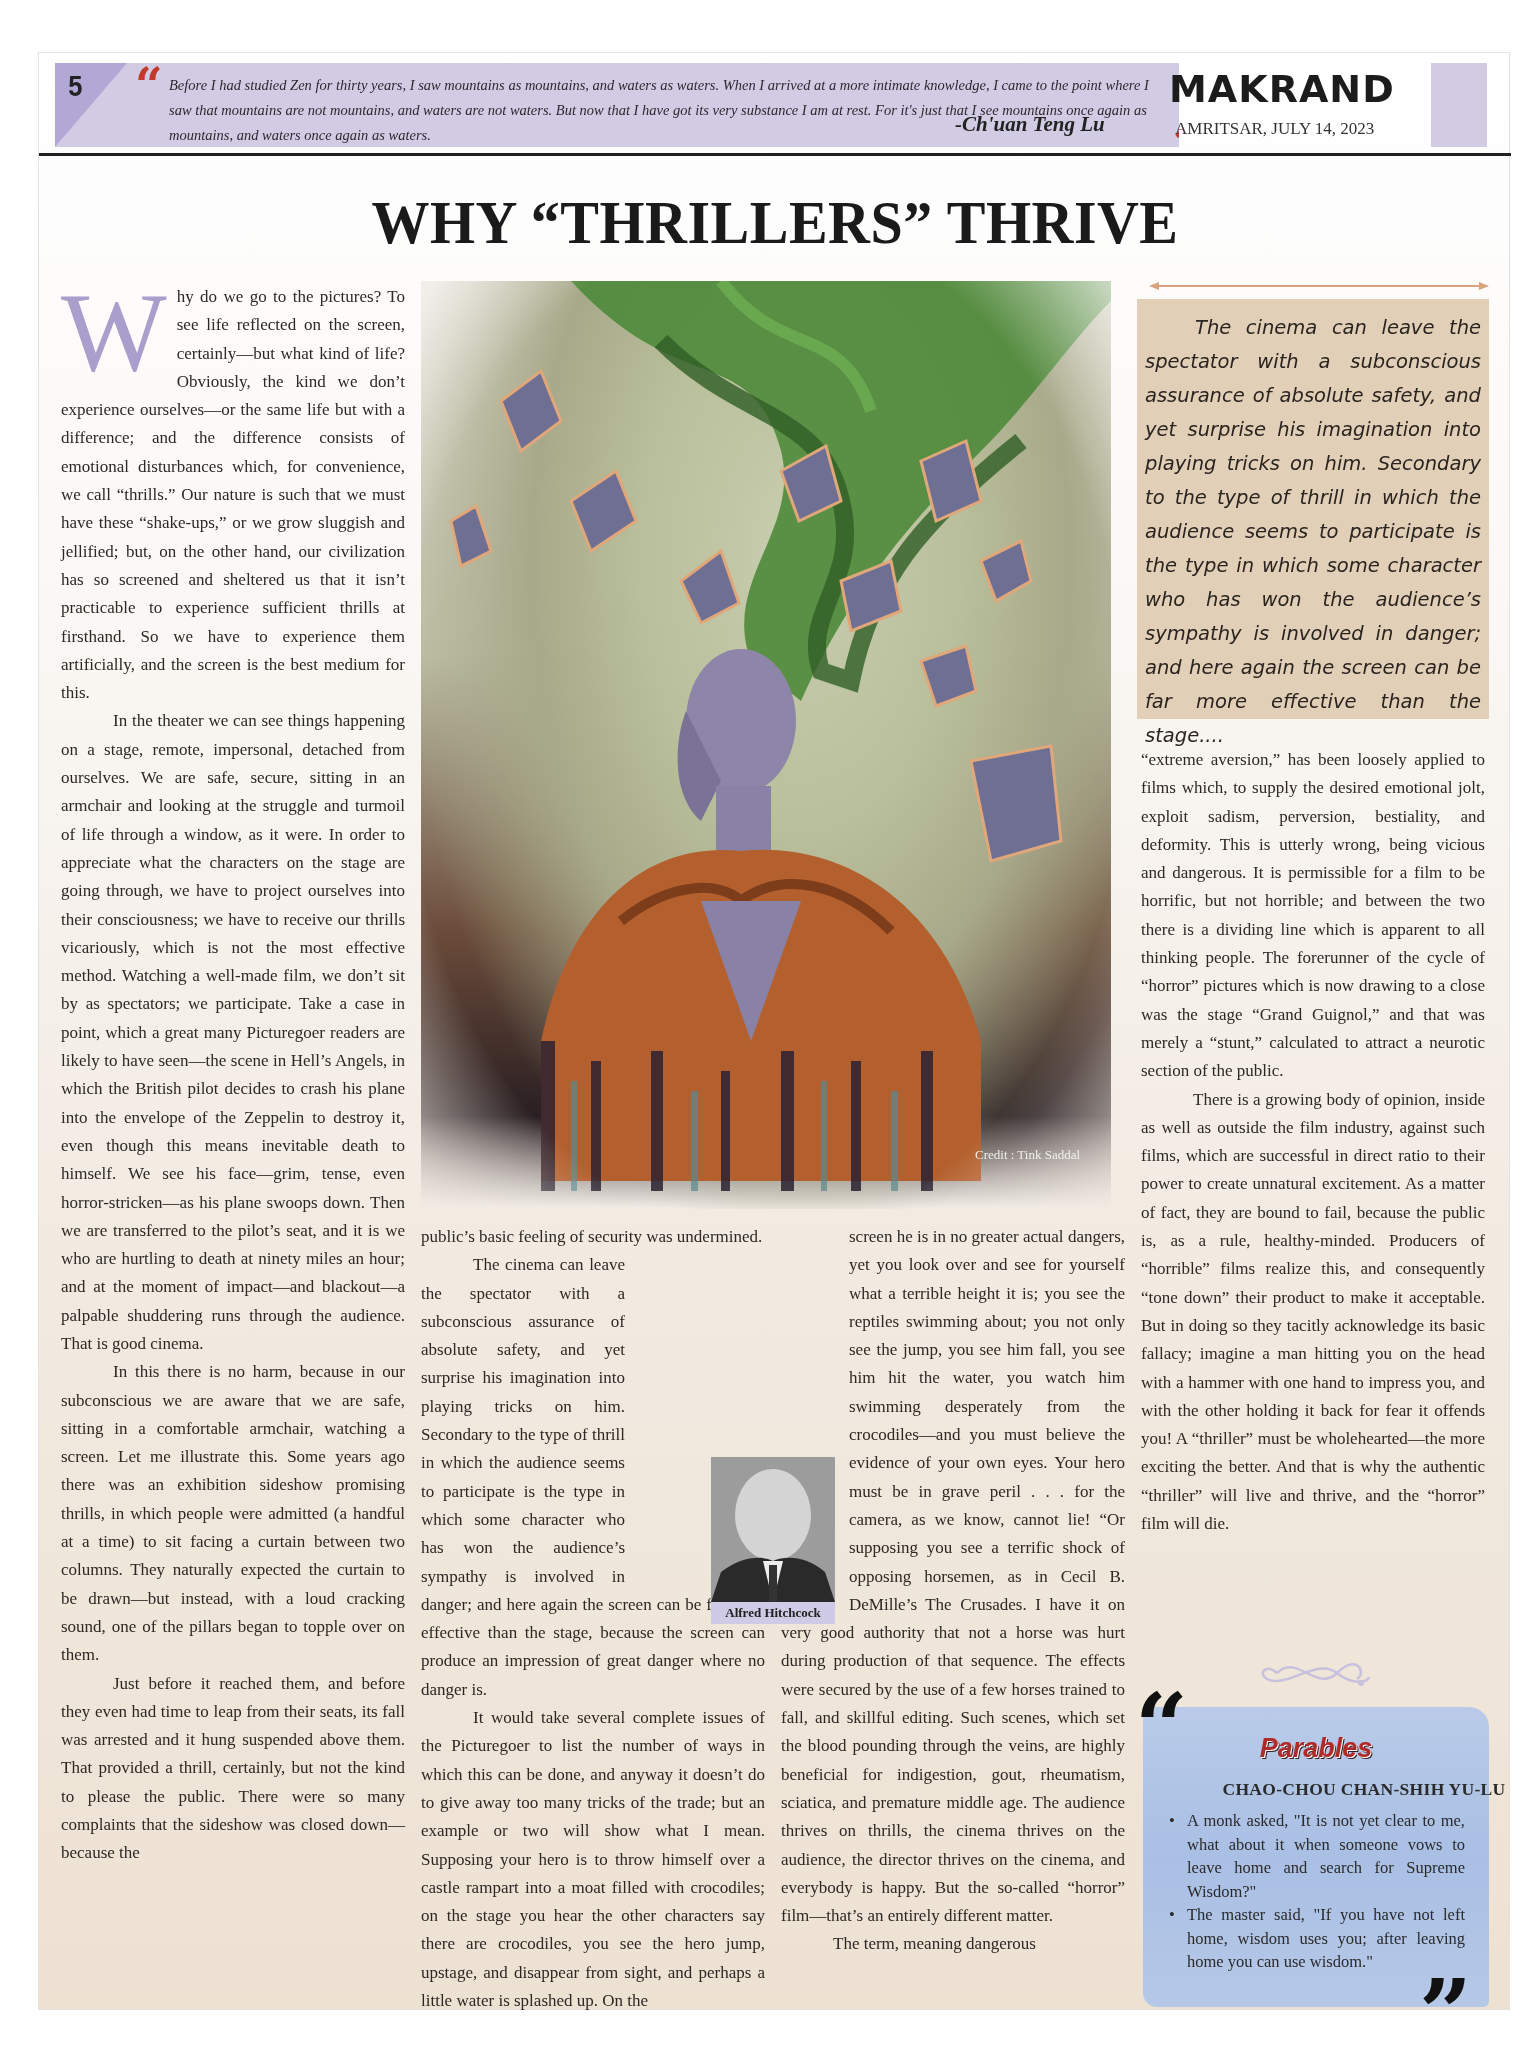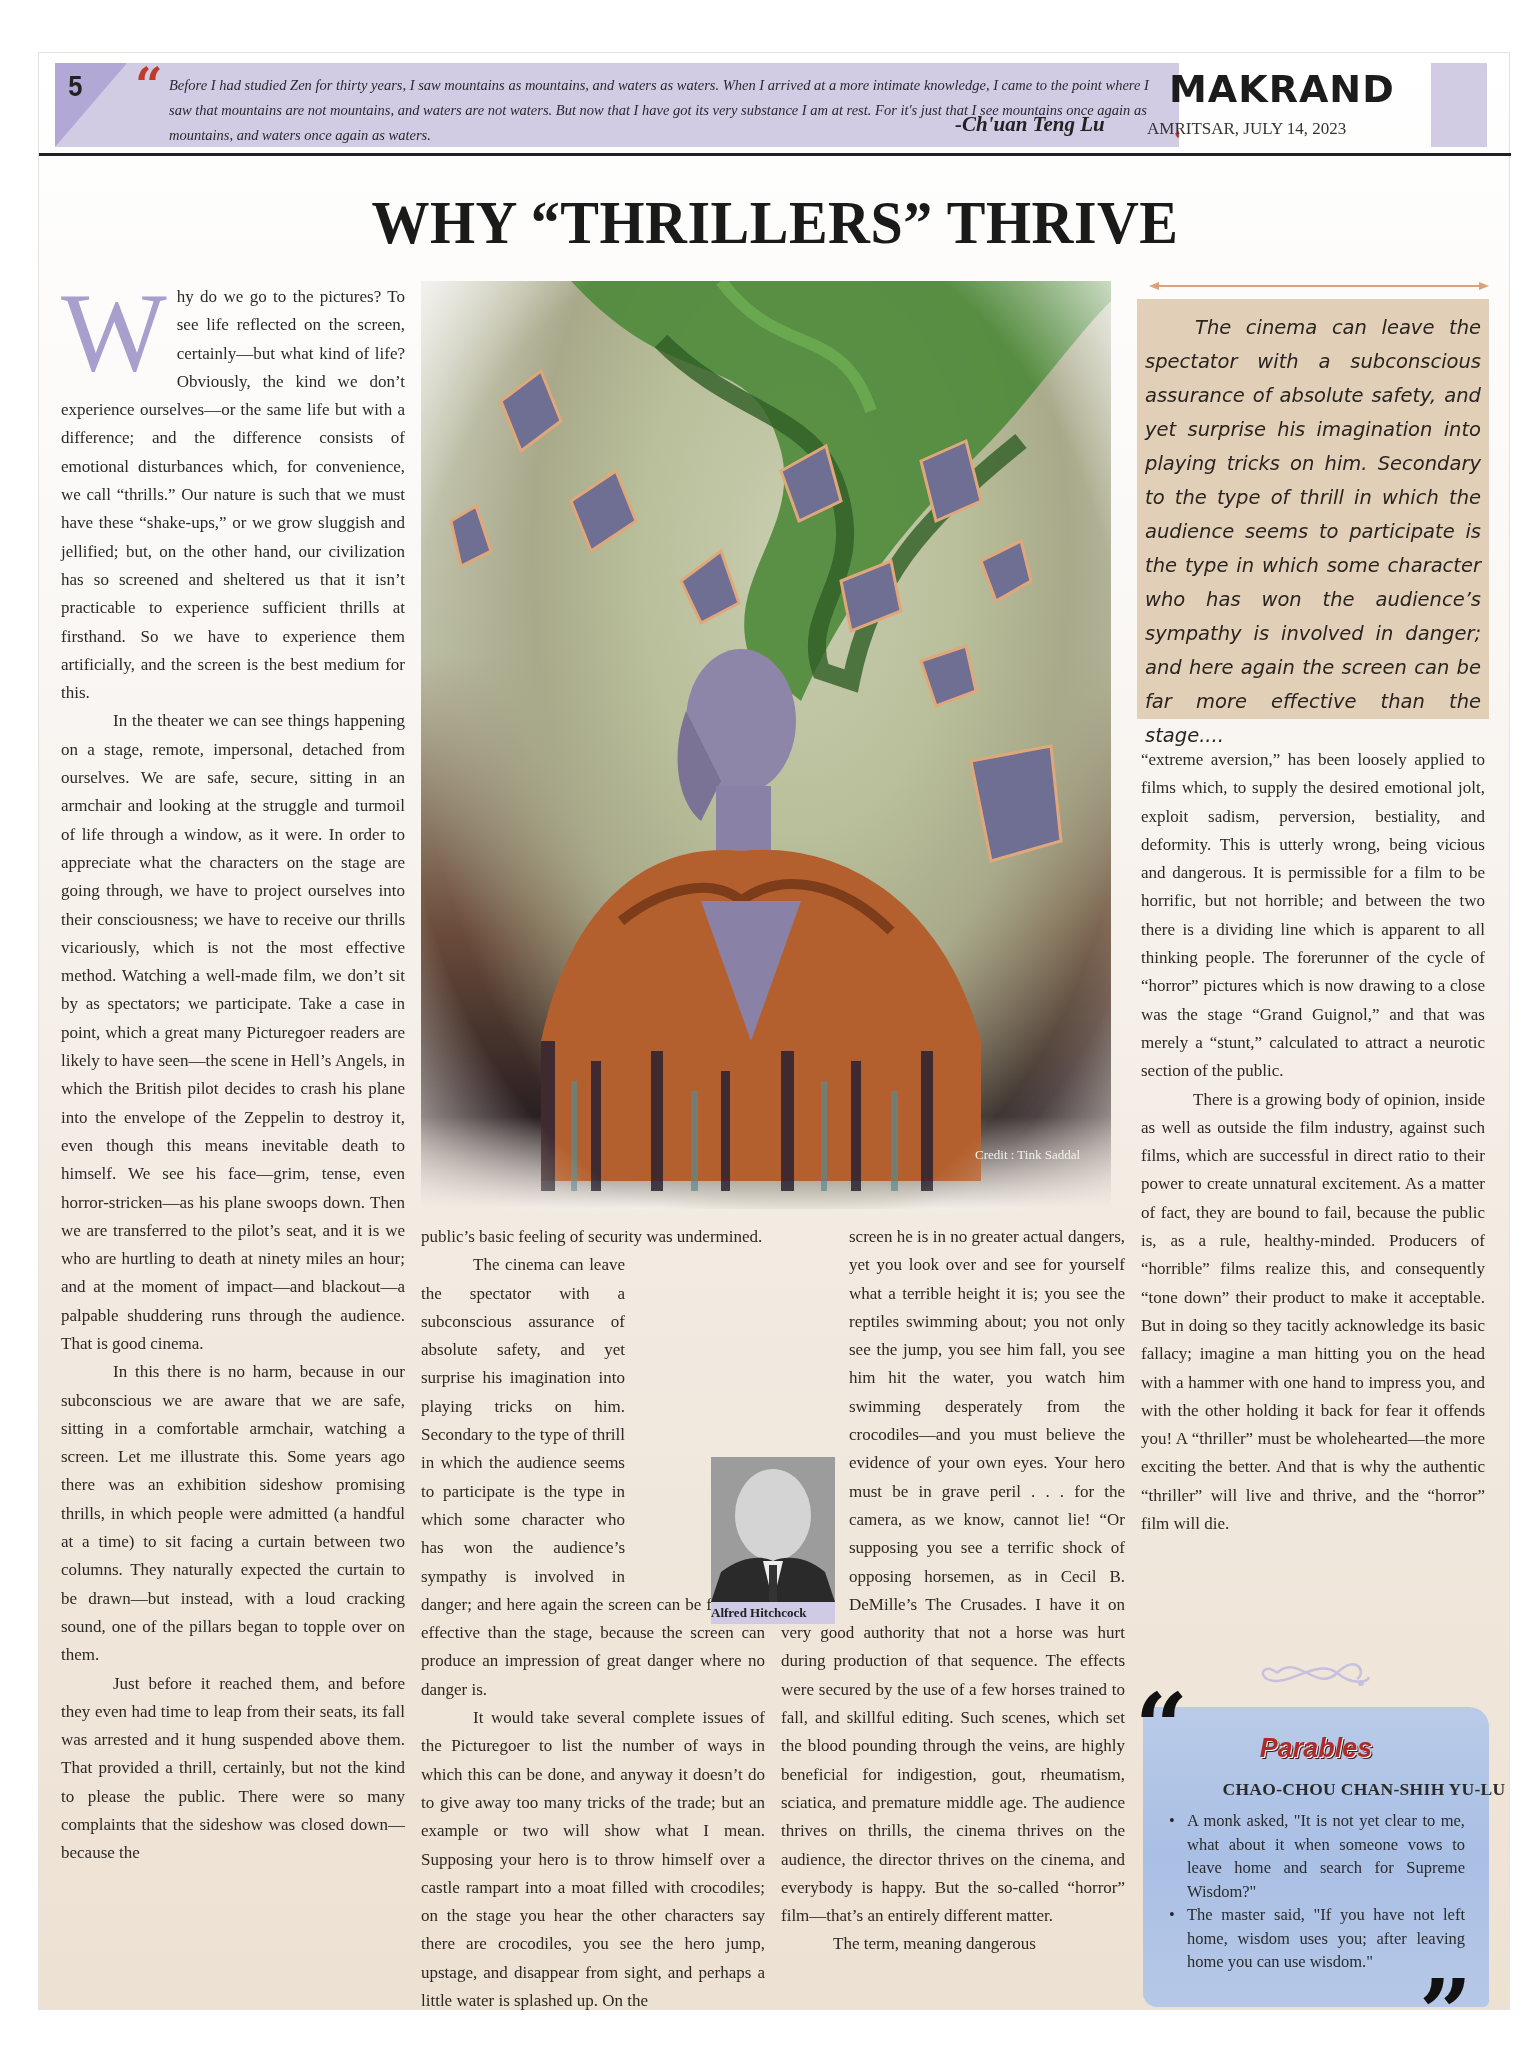--- a/index.html
+++ b/index.html
@@ -9,41 +9,41 @@
     background:linear-gradient(to bottom,#ffffff 0%,#fbf9f7 25%,#f2ebe2 60%,#ede1d2 100%);}
   
   .header-band{position:absolute;left:16px;top:10px;width:1124px;height:84px;background:#d1cce4;overflow:hidden}
   .page-corner{position:absolute;left:0;top:0;width:0;height:0;border-top:84px solid #b1a8d6;border-right:72px solid transparent}
   .page-num{position:absolute;left:12px;top:6px;font-family:"Liberation Sans","DejaVu Sans",sans-serif;font-weight:bold;font-size:30px;color:#222;transform:scaleX(.85)}
   .q-open{position:absolute;left:80px;top:-2px;font-size:48px;font-weight:bold;color:#c0392b;font-family:"DejaVu Serif",serif;line-height:1}
   .q-text{position:absolute;left:114px;top:10px;width:1000px;font-style:italic;font-size:14.5px;line-height:25px;color:#2c2830}
   .q-author{position:absolute;left:900px;top:49px;font-style:italic;font-weight:bold;font-size:21px;color:#222}
   .q-close{position:absolute;left:1118px;top:56px;font-size:48px;font-weight:bold;color:#c0392b;font-family:"DejaVu Serif",serif;line-height:1}
   .masthead{position:absolute;left:1130px;top:14px;font-family:"DejaVu Sans","Liberation Sans",sans-serif;font-weight:bold;font-size:38px;letter-spacing:1px;color:#1c1c1c}
-  .dateline{position:absolute;left:1108px;top:66px;font-size:17px;color:#333}
+  .dateline{position:absolute;left:1136px;top:66px;font-size:17px;color:#333}
   .side-block{position:absolute;left:1392px;top:10px;width:56px;height:84px;background:#d1cce4}
   .rule{position:absolute;left:0;top:100px;width:1472px;height:3px;background:#222}
   .headline{position:absolute;left:0;top:136px;width:1472px;text-align:center;font-family:"Liberation Serif",serif;font-weight:bold;font-size:58px;letter-spacing:0.5px;color:#1a1a1a;transform:scaleY(1.05)}
   
   .col{position:absolute;font-size:17px;line-height:28.3px;text-align:justify;color:#2d2824}
   .col p{text-indent:0}
   .col p.ind{text-indent:52px}
   .col1{left:22px;top:230px;width:344px}
   .dropcap{float:left;font-size:112px;line-height:82px;color:#a89fcd;font-family:"Liberation Serif",serif;margin:8px 10px 0 0;height:92px}
   .hero-img{position:absolute;left:382px;top:228px;width:690px;height:928px;overflow:hidden;
     background:radial-gradient(ellipse at 55% 30%,#c8ceb0 0%,#b9bf9a 30%,#a8a98a 50%,transparent 75%),
     linear-gradient(to bottom,#d9d8cc 0%,#bfc1a8 40%,#6b4c3a 70%,#2a1f22 90%,#f3eee8 100%);
     -webkit-mask-image:radial-gradient(ellipse 75% 78% at 50% 48%,#000 70%,transparent 100%)}
   .credit{position:absolute;left:936px;top:1094px;font-size:13px;color:#f2f0ea}
   .col2{left:382px;top:1170px;width:344px}
   .col3{left:742px;top:1170px;width:344px}
   .col4{left:1102px;top:693px;width:344px}
   .hitch{position:absolute;left:672px;top:1404px;width:124px;height:166px}
   .hitch-photo{width:124px;height:145px;background:radial-gradient(ellipse at 50% 40%,#d8d8d8 0%,#9a9a9a 35%,#555 60%,#222 100%)}
-  .hitch-cap{width:124px;height:22px;background:#cfcbe6;font-size:13px;font-weight:bold;line-height:22px;color:#222}
+  .hitch-cap{width:124px;height:22px;background:#cfcbe6;font-size:13px;font-weight:bold;text-align:center;line-height:22px;color:#222}
   .float-gap{float:right;width:140px;height:168px}
   .float-gap-l{float:left;width:68px;height:168px}
   
   .arrow-line{position:absolute;left:1110px;top:228px;width:340px;height:10px}
   .pull{position:absolute;left:1098px;top:246px;width:352px;height:420px;background:#e2cfb7;padding:12px 8px 0 8px;
     font-family:"DejaVu Sans","Liberation Sans",sans-serif;font-style:italic;font-size:19.5px;line-height:34px;text-align:justify;color:#2a2420}
   .pull span.first{padding-left:50px}
   .ornament{position:absolute;left:1218px;top:1600px;width:120px;height:40px}
   .parables{position:absolute;left:1104px;top:1654px;width:346px;height:300px;
     background:linear-gradient(to bottom,#b9cbe8,#a9bfe4 50%,#b6c8e7);border-radius:8px 20px 6px 14px}

